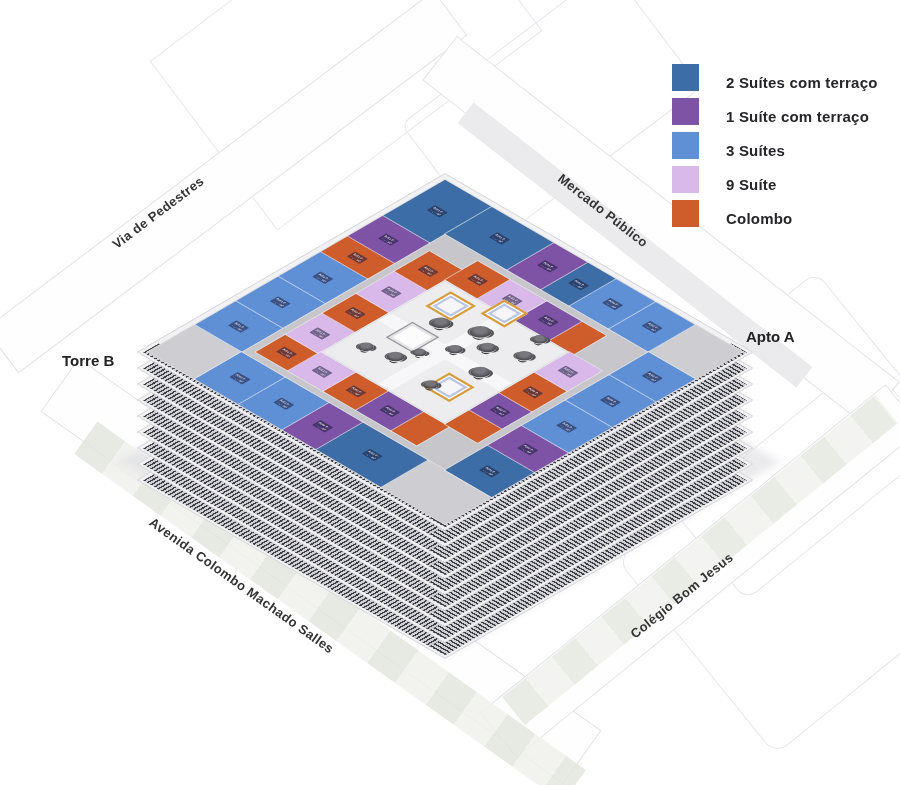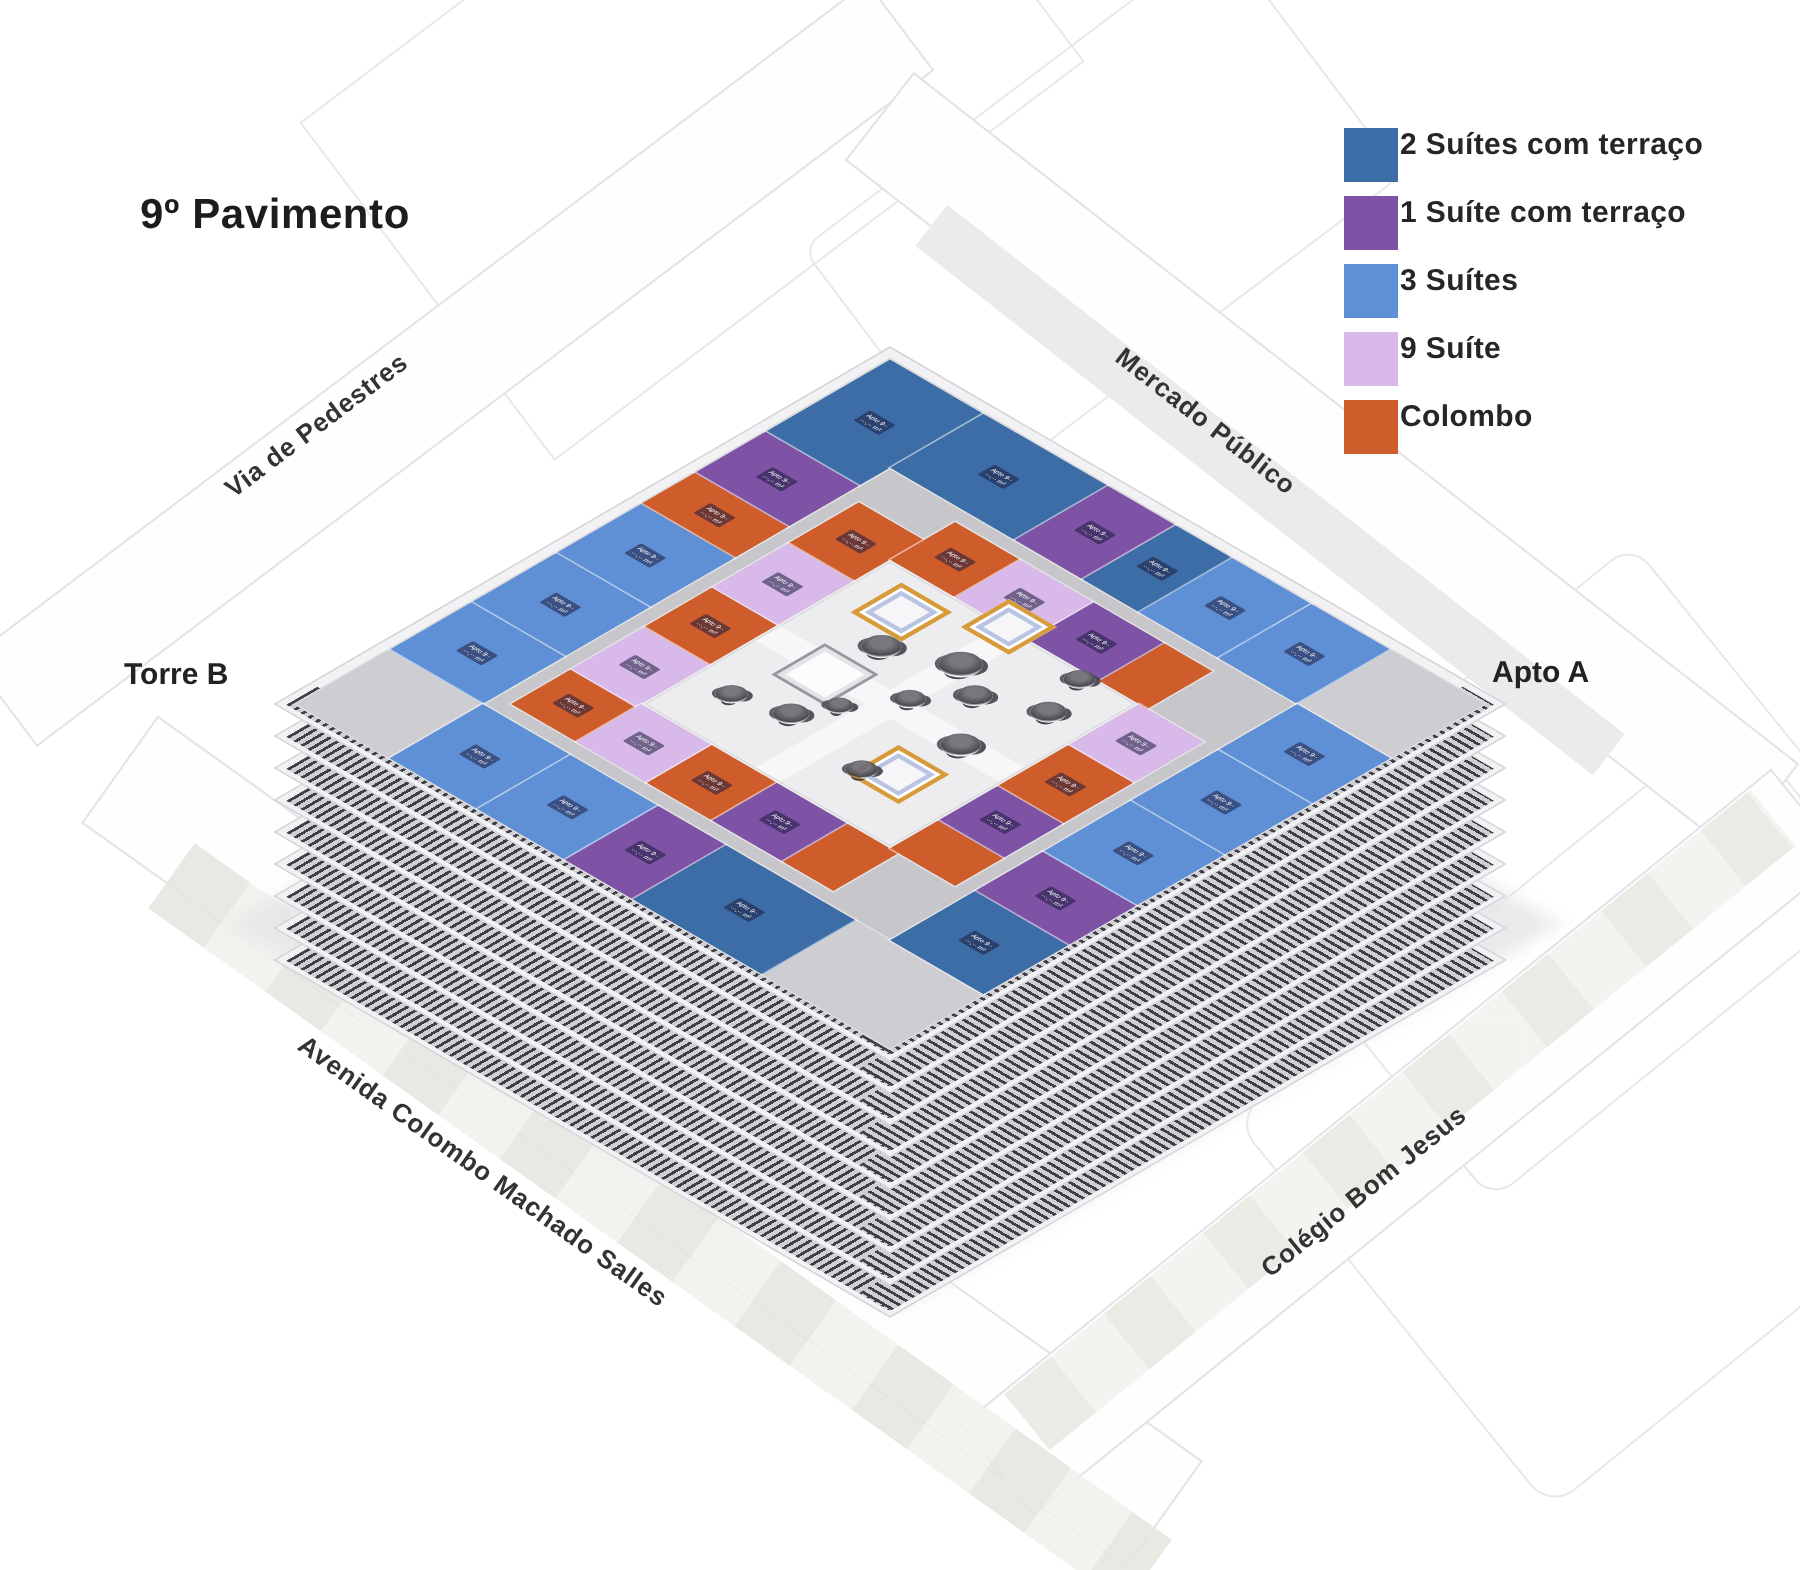--- a/index.html
+++ b/index.html
@@ -42,21 +42,21 @@
   .tree{position:absolute;border-radius:50%;
       background:radial-gradient(circle at 38% 38%,#6e6e74 0 28%,#3d3d44 62%,transparent 72%);
       box-shadow:5px -3px 0 -3px #46464d,-4px 3px 0 -3px #53535a,3px 5px 0 -4px #3a3a41;opacity:.92;}
   
   .page-title{position:absolute;left:70px;top:96px;font-size:21px;font-weight:700;
       letter-spacing:.3px;color:#1d1d1f;}
   .street{position:absolute;font-size:13px;font-weight:700;color:#333;letter-spacing:.4px;white-space:nowrap;}
   .tower{position:absolute;font-size:15px;font-weight:700;color:#222;}
   
   .legend{position:absolute;left:672px;top:64px;display:flex;flex-direction:column;gap:7px;}
-  .legend-row{display:flex;align-items:flex-start;gap:1px;}
+  .legend-row{display:flex;align-items:flex-end;gap:27px;}
   .legend-swatch{width:27px;height:27px;flex:0 0 auto;}
   .legend-label{font-size:15px;font-weight:700;color:#26262a;letter-spacing:.2px;}
 </style>
 </head>
 <body>
 
 <div class="stage">
 
   <div class="lot" style="left:180px;top:-60px;width:330px;height:210px;transform:rotate(-37deg);"></div>
   <div class="lot" style="left:420px;top:30px;width:260px;height:150px;transform:rotate(-37deg);border-radius:10px;"></div>
@@ -357,28 +357,27 @@
         <div class="tree" style="left: 250px; top: 200px; width: 20px; height: 20px;"></div>
         <div class="tree" style="left: 172px; top: 242px; width: 18px; height: 18px;"></div>
         <div class="tree" style="left: 232px; top: 252px; width: 16px; height: 16px;"></div>
         <div class="tree" style="left: 262px; top: 150px; width: 18px; height: 18px;"></div>
         <div class="tree" style="left: 140px; top: 252px; width: 16px; height: 16px;"></div>
         <div class="tree" style="left: 254px; top: 120px; width: 16px; height: 16px;"></div>
         <div class="tree" style="left: 186px; top: 222px; width: 14px; height: 14px;"></div>
       </div>
   </div>
 
-  <div class="page-title">9º Pavimento</div>
 
   <div class="street" style="left:103px;top:205px;transform:rotate(-37deg);">Via de Pedestres</div>
   <div class="street" style="left:548px;top:203px;transform:rotate(38deg);">Mercado Público</div>
   <div class="street" style="left:130px;top:578px;transform:rotate(35.5deg);">Avenida Colombo Machado Salles</div>
   <div class="street" style="left:618px;top:588px;transform:rotate(-39deg);">Colégio Bom Jesus</div>
 
-  <div class="tower" style="left:62px;top:329px;">Torre B</div>
+  <div class="tower" style="left:62px;top:352px;">Torre B</div>
   <div class="tower" style="left:746px;top:328px;">Apto A</div>
 
   <div class="legend" id="legend">
       <div class="legend-row">
         <div class="legend-swatch" style="background: rgb(60, 109, 166);"></div>
         <span class="legend-label">2 Suítes com terraço</span>
       </div>
       <div class="legend-row">
         <div class="legend-swatch" style="background: rgb(126, 82, 165);"></div>
         <span class="legend-label">1 Suíte com terraço</span>

